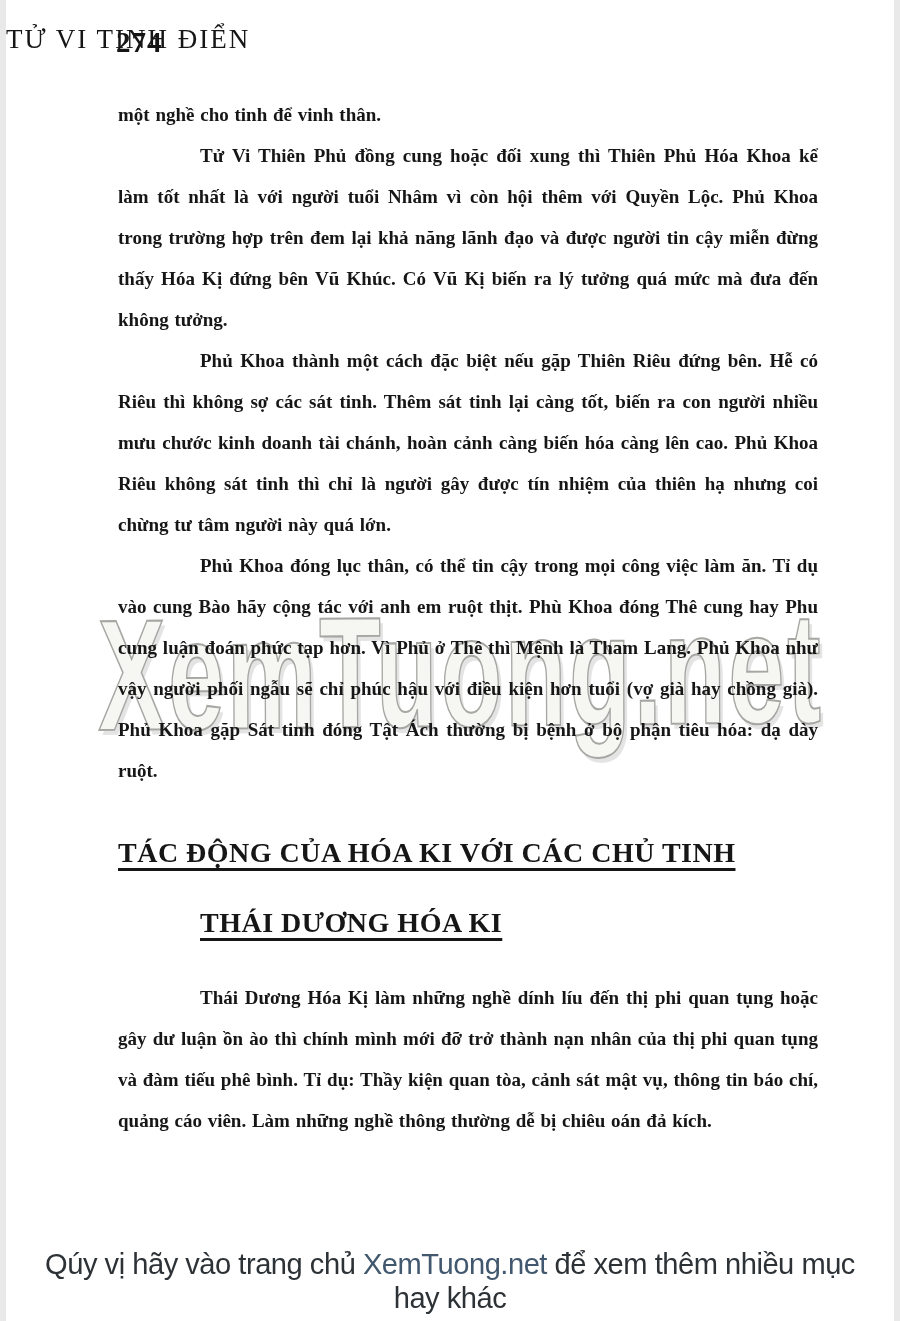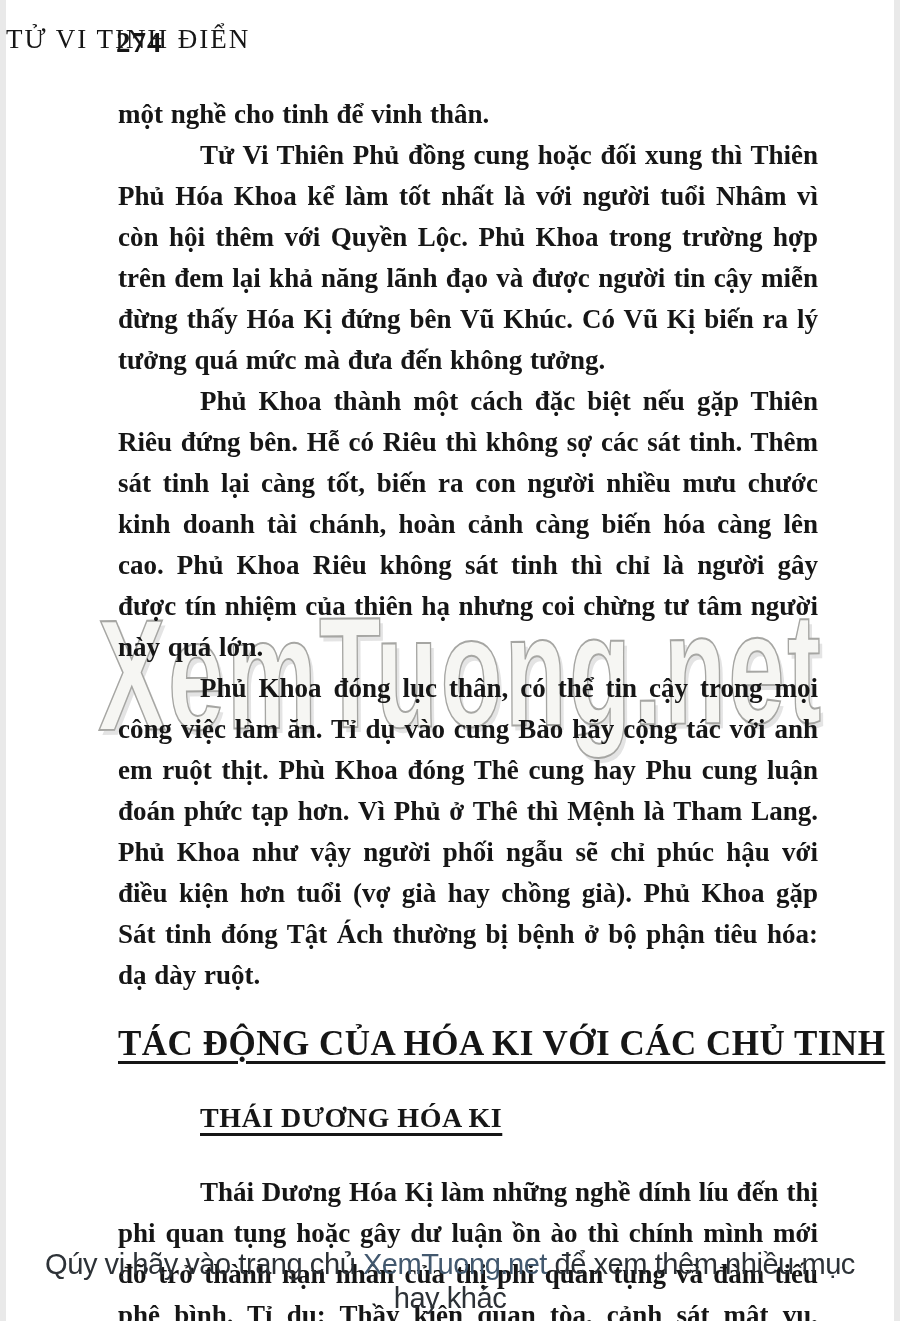--- a/index.html
+++ b/index.html
@@ -22,28 +22,28 @@
   .booktitle {
     position:absolute; left:0; right:16px; top:0;
     text-align:left;
     font-size:27px; font-weight:normal; letter-spacing:2px;
   }
 
   
   .bodytext { position:absolute; top:94px; left:112px; width:700px; z-index:2; }
   .bodytext p {
     margin:0;
-    font-size:27px; line-height:41px; font-weight:bold;
+    font-size:19px; line-height:41px; font-weight:bold;
     text-align:justify; text-indent:82px;
     word-spacing:1px;
   }
   .bodytext p.cont { text-indent:0; }
   .h1 {
-    margin:28px 0 0 0;
-    font-size:35px; font-weight:bold; letter-spacing:0.5px;
+    margin:46px 0 0 0;
+    font-size:28px; font-weight:bold; letter-spacing:0.5px;
     text-decoration:underline;
     text-decoration-thickness:3px;
     text-underline-offset:6px;
     white-space:nowrap;
   }
   .h2 {
     margin:38px 12px 0 82px;
     font-size:28px; font-weight:bold; letter-spacing:0.5px;
     text-decoration:underline;
     text-decoration-thickness:3px;

